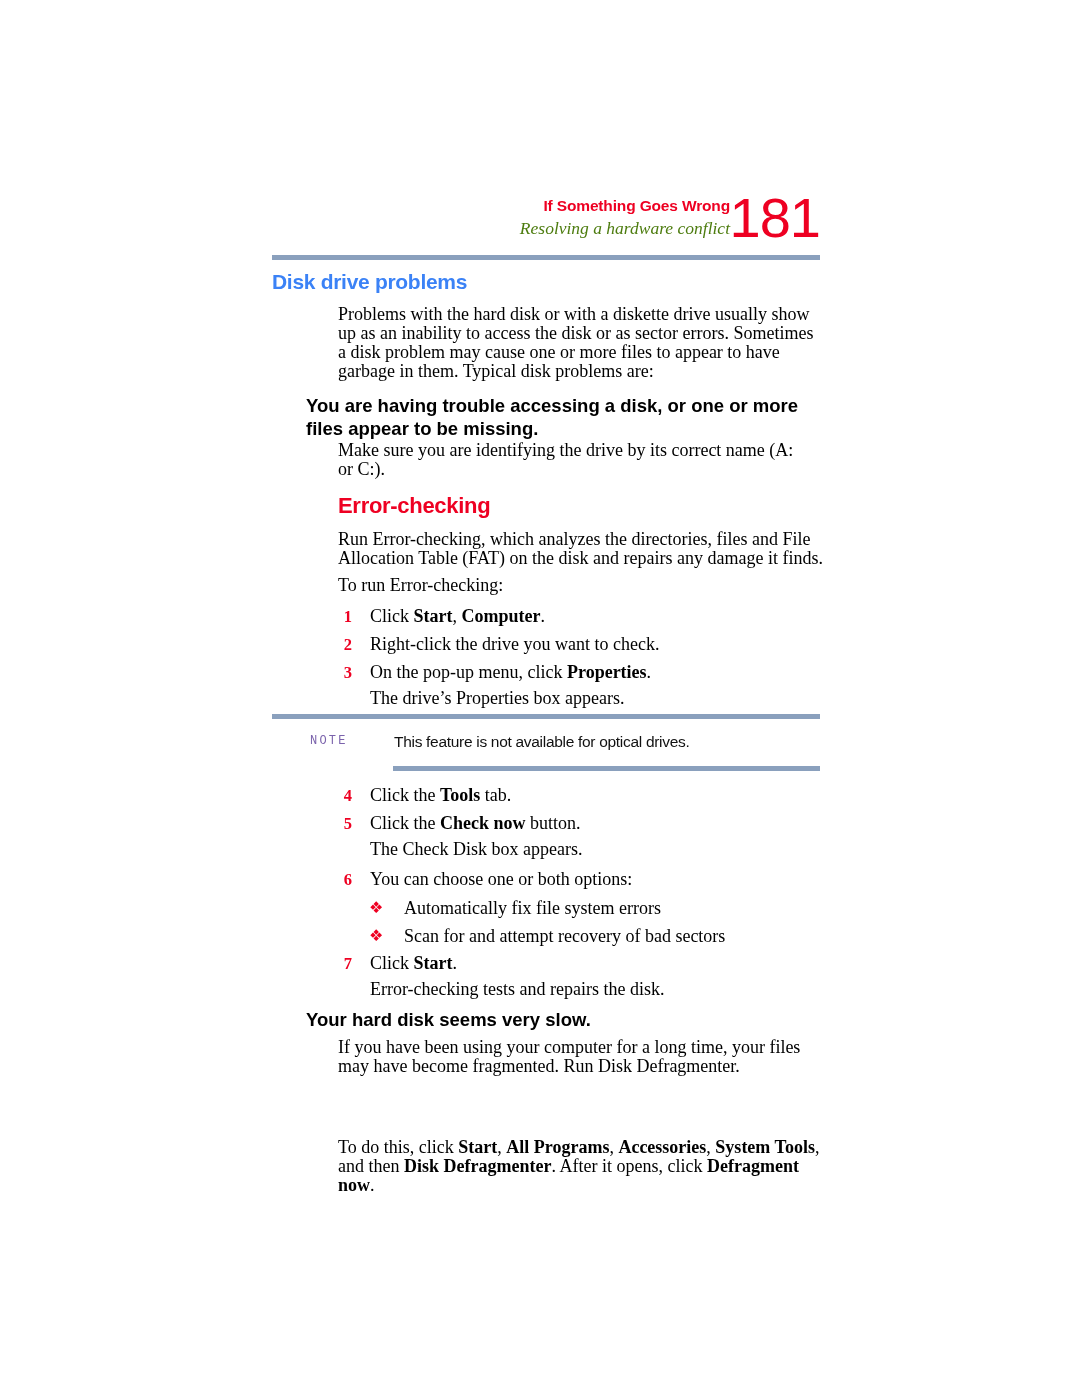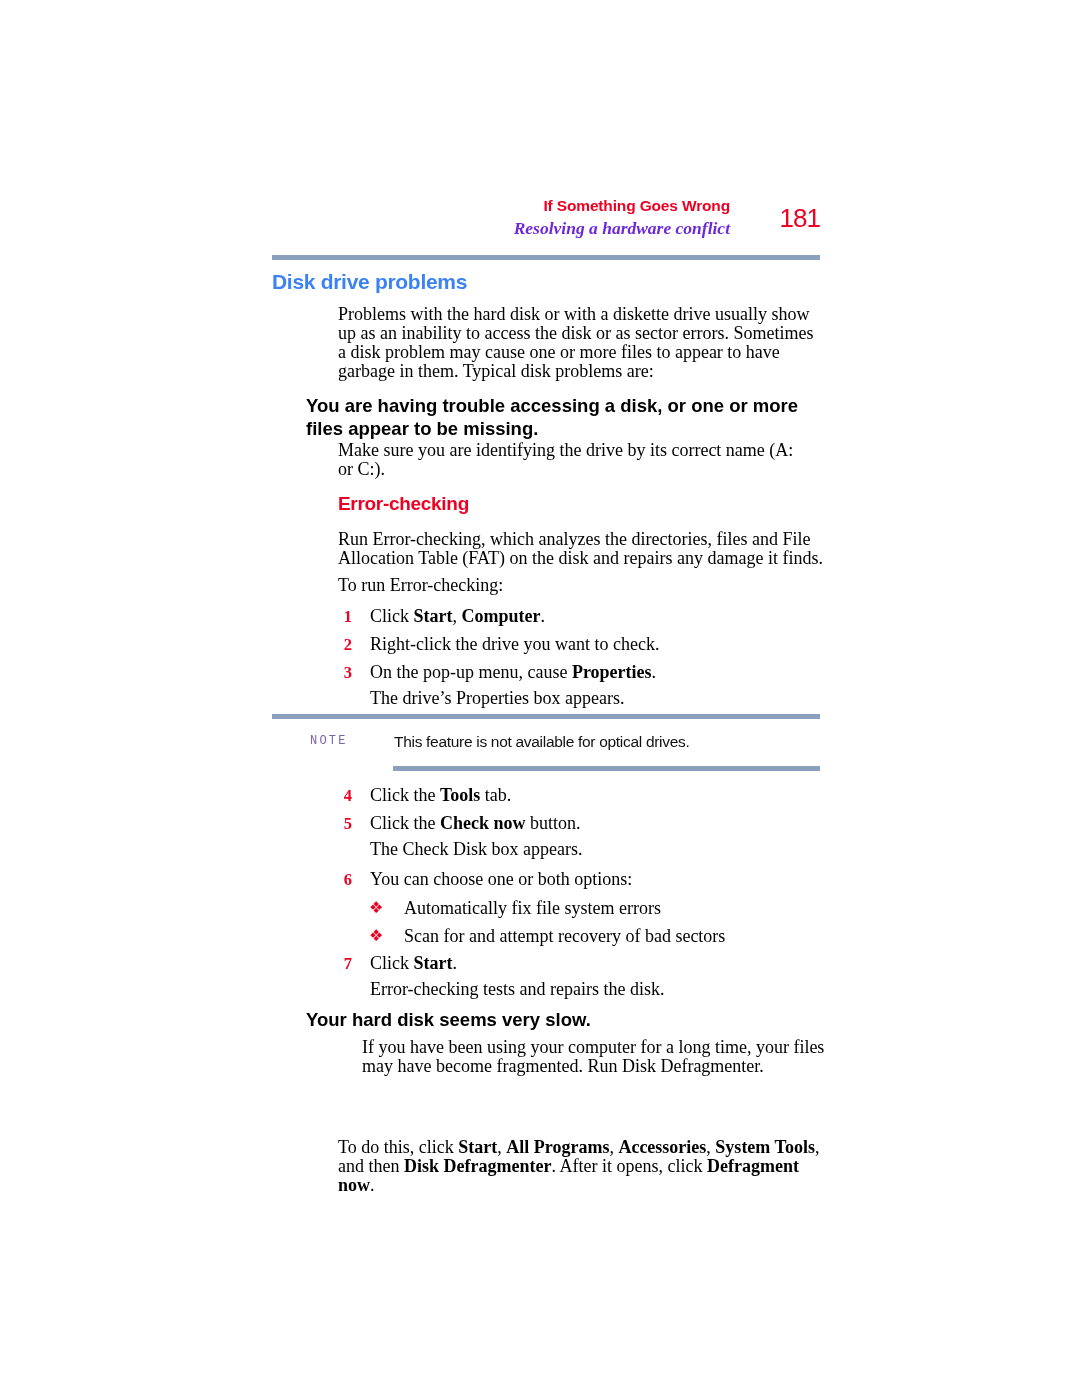--- a/index.html
+++ b/index.html
@@ -44,32 +44,31 @@
     font-size: 15.5px;
     letter-spacing: -0.15px;
     color: #ee0022;
     line-height: 20px;
     white-space: nowrap;
   }
   .runhead-sub {
     font-family: "Liberation Serif", "DejaVu Serif", serif;
     font-style: italic;
     font-size: 17.5px;
-    color: #6d28d9;
+    color: #4d7c0f;
     line-height: 22px;
     white-space: nowrap;
     margin-top: 1px;
-    font-weight: bold;
   }
   .folio {
     position: absolute;
     right: 0px;
     top: -3px;
     font-family: "Liberation Sans", "DejaVu Sans", sans-serif;
-    font-size: 26px;
+    font-size: 56px;
     font-weight: 400;
     color: #ee0022;
     line-height: 50px;
     letter-spacing: -1px;
   }
 
   
   .rule-head {
     position: absolute;
     left: 272px;
@@ -90,21 +89,21 @@
     color: #3b82f6;
     letter-spacing: -0.3px;
     white-space: nowrap;
   }
   .h2-red {
     position: absolute;
     left: 338px;
     top: 493px;
     font-family: "Liberation Sans", "DejaVu Sans", sans-serif;
     font-weight: bold;
-    font-size: 19px;
+    font-size: 22px;
     color: #ee0022;
     letter-spacing: -0.3px;
     white-space: nowrap;
   }
   .h3-bold {
     position: absolute;
     font-family: Liberation Sans, sans-serif;
     font-weight: bold;
     font-size: 18.5px;
     color: #000000;
@@ -236,21 +235,21 @@
     <span>Click </span><b>Start</b><span>, </span><b>Computer</b><span>.</span>
   </div>
 
   <div class="li" style="left:370px; top:633px; width:450px;">
     <span class="num">2</span>
     <span>Right-click the drive you want to check.</span>
   </div>
 
   <div class="li" style="left:370px; top:661px; width:450px;">
     <span class="num">3</span>
-    <span>On the pop-up menu, cause </span><b>Properties</b><span>.</span>
+    <span>On the pop-up menu, click </span><b>Properties</b><span>.</span>
   </div>
 
   <div class="body-p" style="left:370px; top:689px; width:450px;">The drive’s Properties box appears.</div>
 
   <div class="note-wrap">
     <div class="note-rule-top"></div>
     <div class="note-label">NOTE</div>
     <div class="note-text">This feature is not available for optical drives.</div>
     <div class="note-rule-bottom"></div>
   </div>
@@ -284,17 +283,17 @@
 
   <div class="li" style="left:370px; top:952px; width:450px;">
     <span class="num">7</span>
     <span>Click </span><b>Start</b><span>.</span>
   </div>
 
   <div class="body-p" style="left:370px; top:980px; width:450px;">Error-checking tests and repairs the disk.</div>
 
   <div class="h3-bold" style="left:306px; top:1008px; width:520px;">Your hard disk seems very slow.</div>
 
-  <div class="body-p" style="left:338px; top:1038px; width:470px;margin-left:24px;">If you have been using your computer for a long time, your files may have become fragmented. Run Disk Defragmenter.</div>
+  <div class="body-p" style="left:338px; top:1038px; width:470px;">If you have been using your computer for a long time, your files may have become fragmented. Run Disk Defragmenter.</div>
 
   <div class="body-p" style="left:338px; top:1138px; width:490px;"><span>To do this, click </span><b>Start</b><span>, </span><b>All Programs</b><span>, </span><b>Accessories</b><span>, </span><b>System Tools</b><span>, and then </span><b>Disk Defragmenter</b><span>. After it opens, click </span><b>Defragment now</b><span>.</span></div>
 
 </div>
 
 </body></html>

